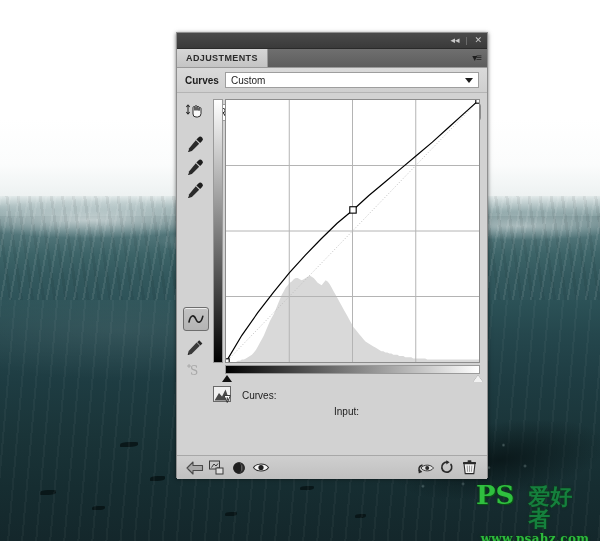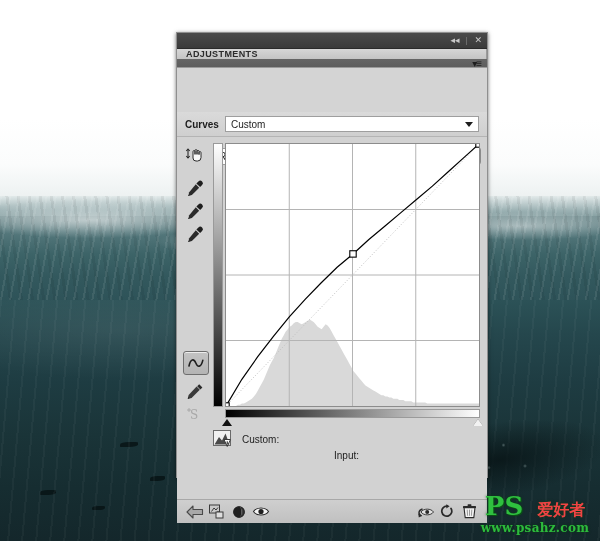--- a/index.html
+++ b/index.html
@@ -88,36 +88,34 @@
     display:flex;align-items:center;justify-content:flex-end;
     padding-right:5px;gap:7px;
   }
   .tb-btn{color:#c8c8c8;font-size:9px;line-height:1;cursor:default;font-family:"DejaVu Sans",sans-serif;}
   .tb-sep{width:1px;height:8px;background:#6a6a6a;}
 
   .tabbar{
     height:18px;display:flex;align-items:stretch;
     background:linear-gradient(to bottom,#6f6f6f,#5d5d5d);
     border-bottom:1px solid #9a9a9a;
-    flex-direction:column;
   }
   .tab{
     padding:0 9px;display:flex;align-items:center;
     font-size:9px;font-weight:bold;letter-spacing:.4px;color:#2b2b2b;
     background:linear-gradient(to bottom,#d6d6d6,#c4c4c4);
     border-right:1px solid #9a9a9a;
   }
   .tabfill{flex:1;display:flex;align-items:center;justify-content:flex-end;padding-right:6px;}
   .panelmenu{color:#1e1e1e;font-size:10px;line-height:1;letter-spacing:-1px;}
 
   .row-curves{
     height:24px;display:flex;align-items:center;gap:6px;padding:0 8px;
     background:linear-gradient(to bottom,#dadada,#cfcfcf);
     border-bottom:1px solid #b4b4b4;
-    margin-top:44px;
   }
   .lbl-curves{font-size:10px;font-weight:bold;color:#1d1d1d;}
   .preset{
     flex:1;height:16px;background:#fff;border:1px solid #9e9e9e;
     display:flex;align-items:center;justify-content:space-between;
     padding:0 5px;font-size:10px;color:#1d1d1d;box-sizing:border-box;
   }
   .caret{width:0;height:0;border-left:4px solid transparent;border-right:4px solid transparent;border-top:5px solid #1d1d1d;}
 
   .body{position:relative;height:386px;background:#d2d2d2;}
@@ -181,22 +179,22 @@
   #wm{
     position:absolute;right:6px;bottom:4px;width:118px;height:46px;
     display:flex;flex-direction:column;align-items:center;justify-content:center;
   }
   .wm-top{display:flex;align-items:baseline;gap:14px;}
   .wm-ps{
     font-family:"DejaVu Serif",serif;font-weight:bold;font-size:26px;
     color:#2fbf3f;text-shadow:0 0 3px #0a3d12,1px 1px 0 #0c5a18;line-height:1;
   }
   .wm-cn{
-    font-family:Liberation Sans, sans-serif;font-weight:bold;font-size:16px;
-    color:#ef4444;text-shadow:0 0 3px #0a3d12;line-height:1;
+    font-family:Liberation Sans, sans-serif;font-weight:bold;font-size:22px;
+    color:#15803d;text-shadow:0 0 3px #0a3d12;line-height:1;
   }
   .wm-url{
     font-family:"DejaVu Serif",serif;font-weight:bold;font-size:12px;
     color:#2dbb3c;text-shadow:0 0 3px #0a3d12;letter-spacing:.3px;margin-top:2px;text-align:right;
   }
 </style>
 </head>
 <body>
 
 <div id="bg">
@@ -355,21 +353,21 @@
       <span class="histicon">
         <svg width="20" height="18" viewBox="0 0 20 18">
           <rect x="0.5" y="0.5" width="17" height="15" fill="#f0f0f0" stroke="#6a6a6a"></rect>
           <path d="M1.5 14.5 L6 7 L9 10.5 L12.5 3.5 L16.5 14.5 Z" fill="#4a4a4a"></path>
           <path d="M11 9.5 L17.5 9.5 L14.25 16.5 Z" fill="#fff" stroke="#3a3a3a" stroke-width="1"></path>
           <rect x="13.7" y="11.3" width="1.1" height="2.8" fill="#2a2a2a"></rect>
           <rect x="13.7" y="14.7" width="1.1" height="1.1" fill="#2a2a2a"></rect>
         </svg>
       </span>
       <span class="io-lbl io-out">
-        <span>Custom:</span>
+        <span>Curves:</span>
         <span></span>
       </span>
       <span class="io-lbl io-in">
         <span>Input:</span>
         <span></span>
       </span>
     </div>
 
     <div class="bottom">
       <span class="bicon">

